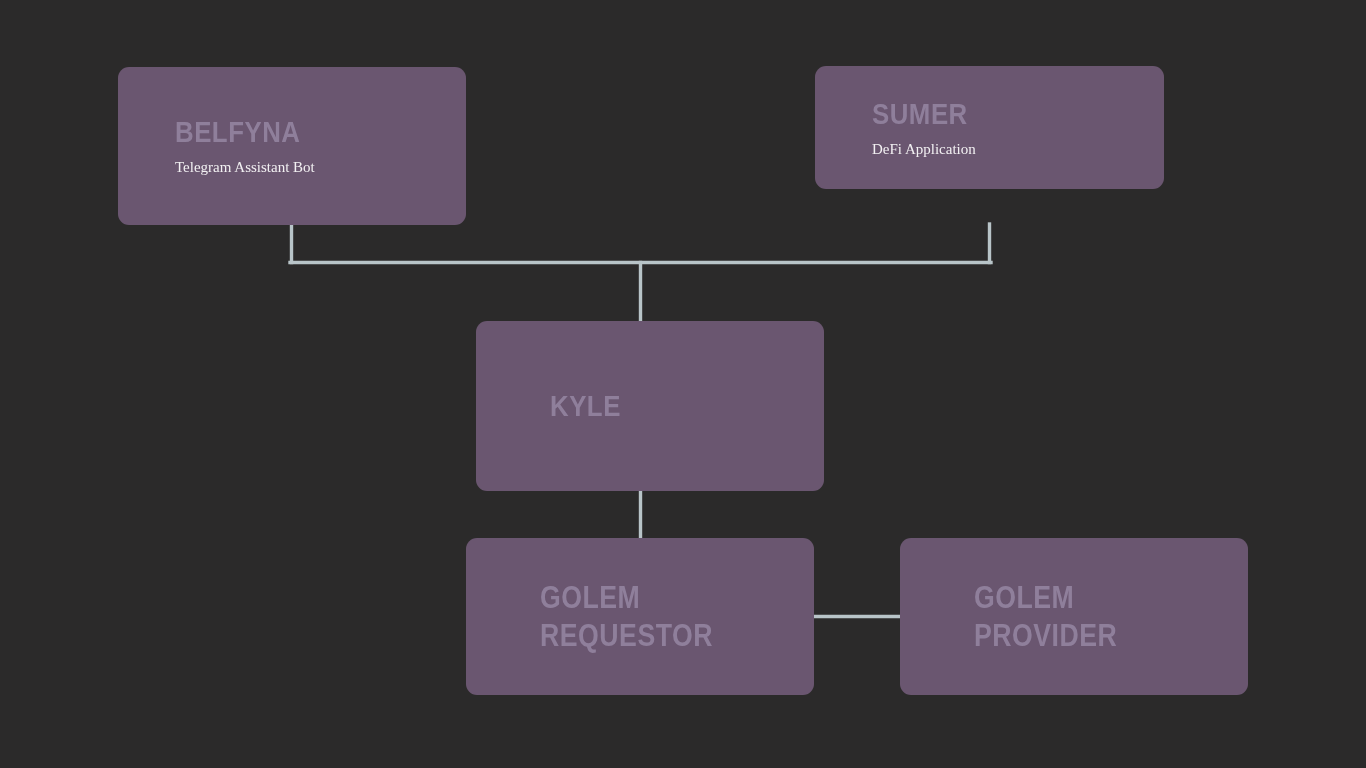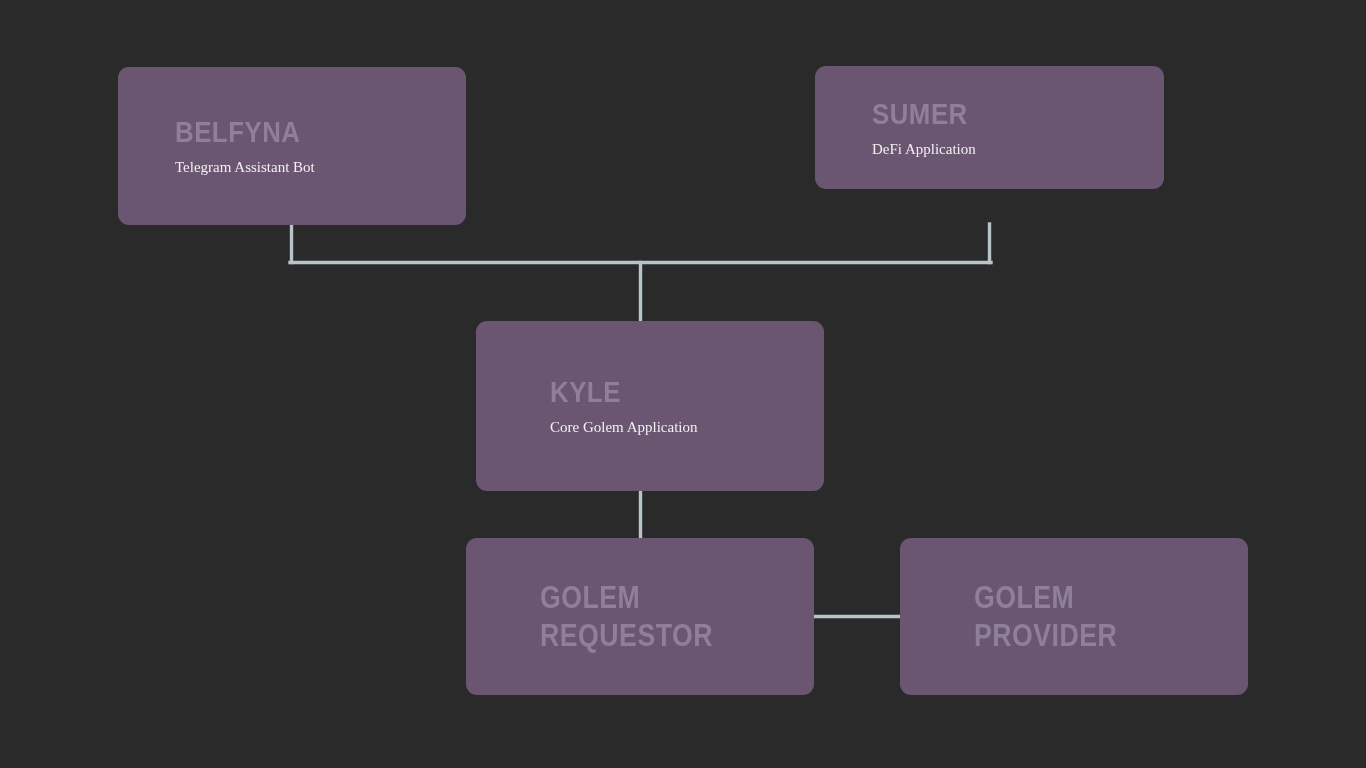--- a/index.html
+++ b/index.html
@@ -153,21 +153,20 @@
   <div class="node" id="node-sumer">
     <div class="node-inner">
       <div class="node-title">SUMER</div>
       <div class="node-subtitle">DeFi Application</div>
     </div>
   </div>
 
   <div class="node" id="node-kyle">
     <div class="node-inner">
       <div class="node-title">KYLE</div>
-      <div class="node-subtitle">Core Golem Application</div>
     </div>
   </div>
 
   <div class="node title-only" id="node-golem-requestor">
     <div class="node-inner">
       <div class="node-title">GOLEM
 REQUESTOR</div>
     </div>
   </div>
 

